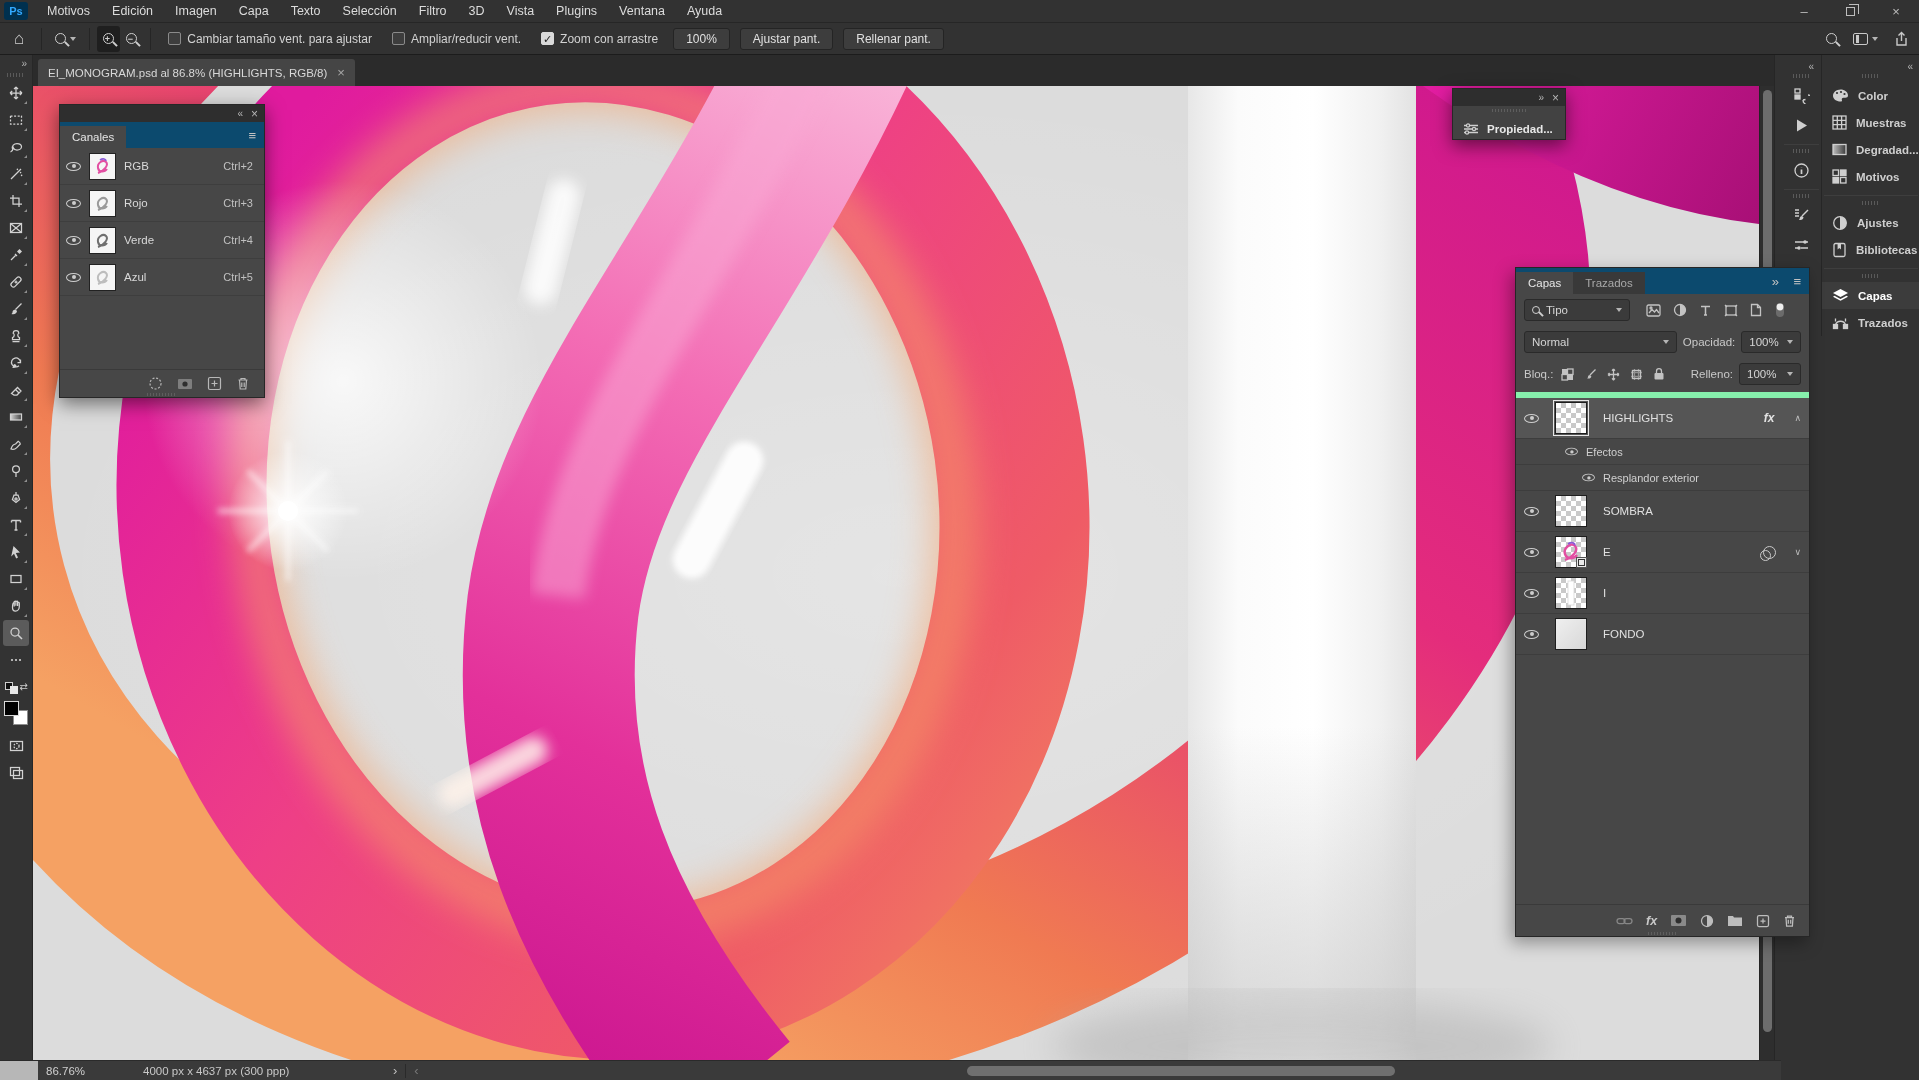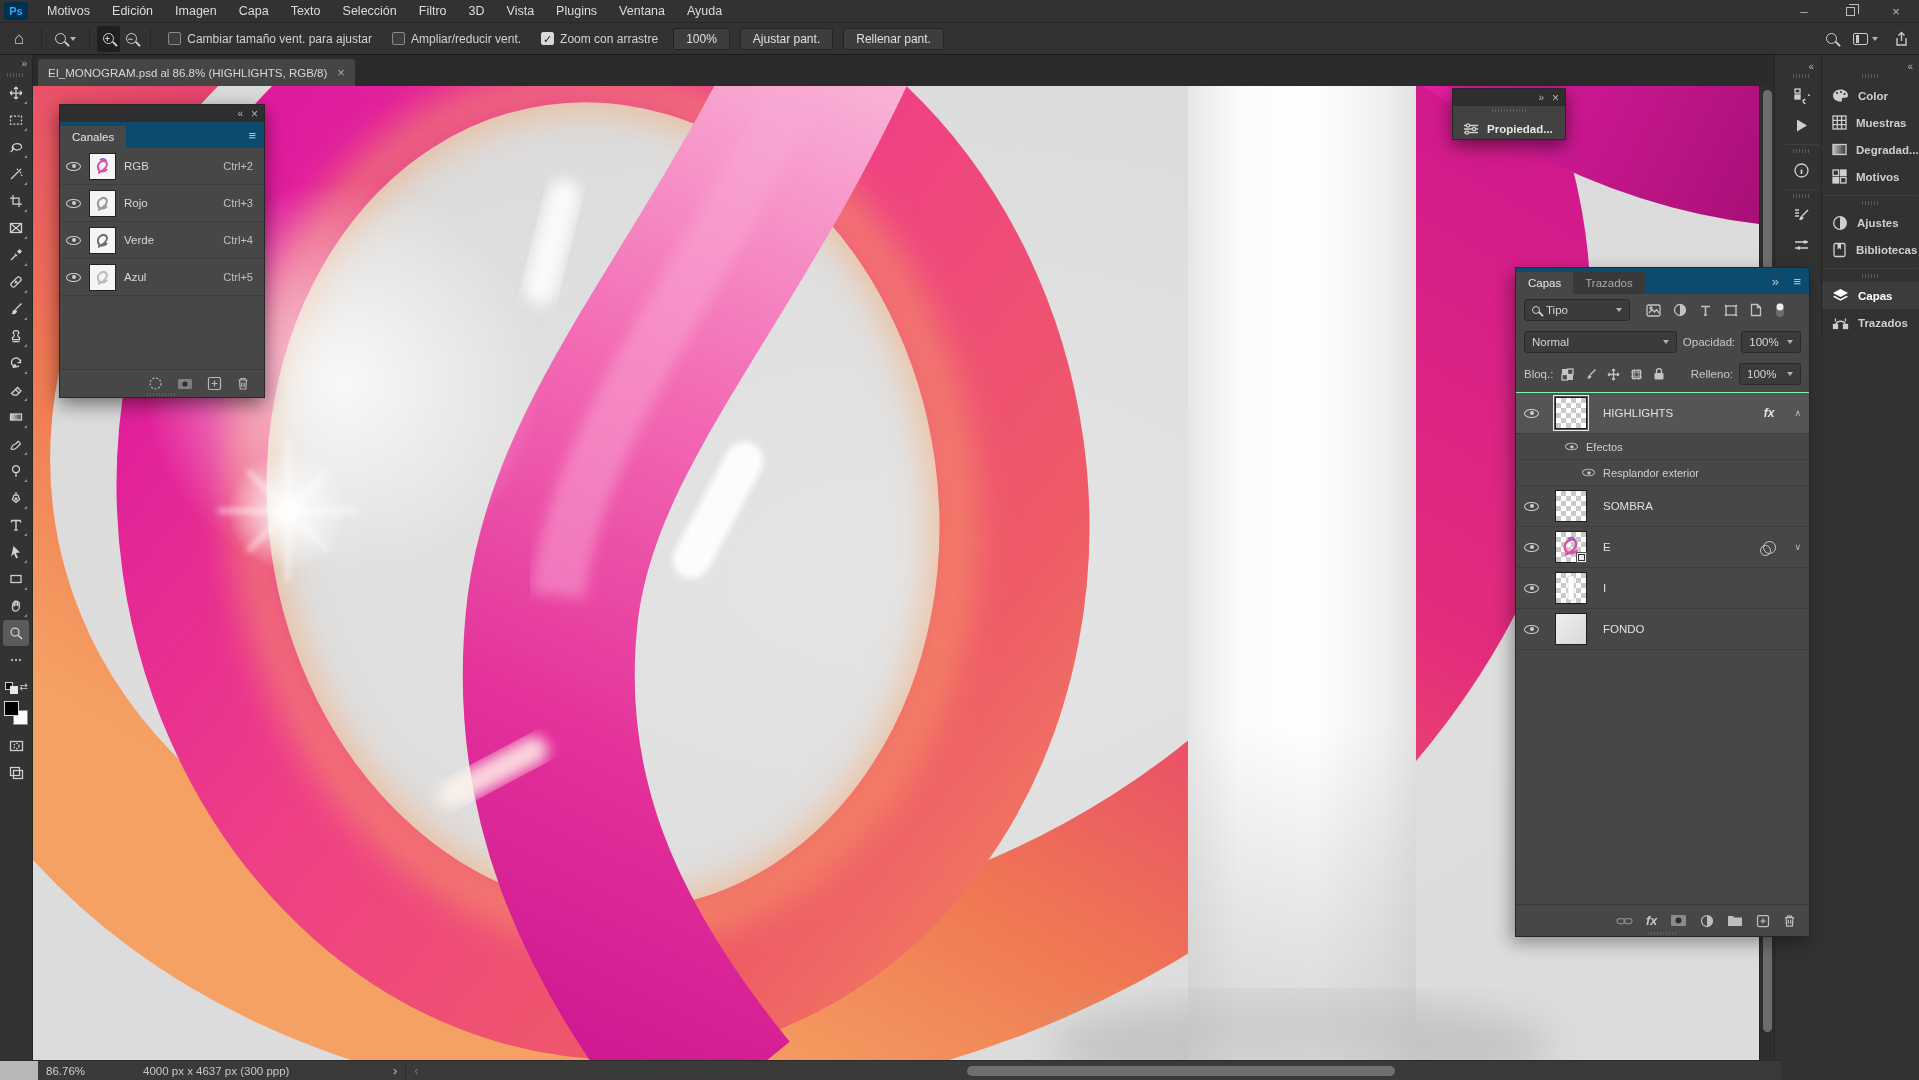--- a/index.html
+++ b/index.html
@@ -728,21 +728,21 @@
       <div class="lp-field" style="width:160px;">
         <span style="flex:1;">Normal</span>
         <span class="caret"></span>
       </div>
       <span class="lp-label">Opacidad:</span>
       <div class="lp-field" style="width:62px;">
         <span style="flex:1;">100%</span>
         <span class="caret"></span>
       </div>
     </div>
-    <div class="lp-ctrl" style="border-bottom:1px solid #86efac;padding-bottom:7px;">
+    <div class="lp-ctrl" style="border-bottom:6px solid #86efac;padding-bottom:7px;">
       <span class="lp-label">Bloq.:</span>
       <div class="lp-icons" style="margin-left:2px; gap:10px;">
         <svg width="13" height="13" viewBox="0 0 13 13">
             <rect x="1" y="1" width="5.5" height="5.5" fill="#c3c3c3" stroke="none"></rect>
             <rect x="6.5" y="6.5" width="5.5" height="5.5" fill="#c3c3c3" stroke="none"></rect>
             <rect x="1" y="6.5" width="5.5" height="5.5"></rect>
             <rect x="6.5" y="1" width="5.5" height="5.5"></rect>
           </svg>
         <svg width="13" height="13" viewBox="0 0 13 13">
             <path d="M11.5 1.5L6 7"></path>

